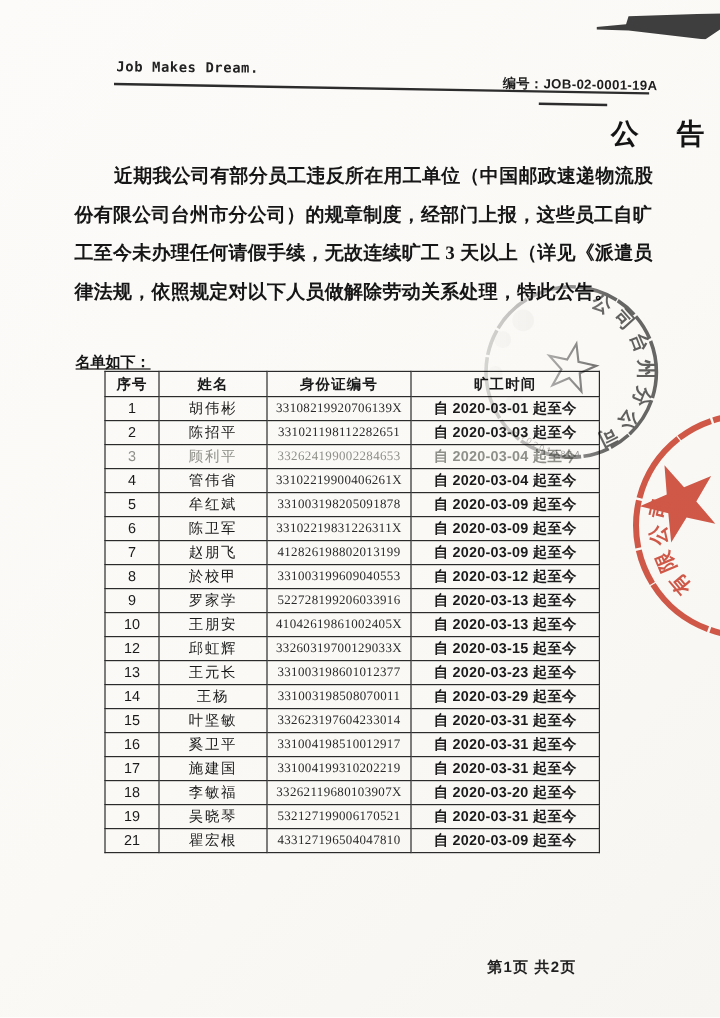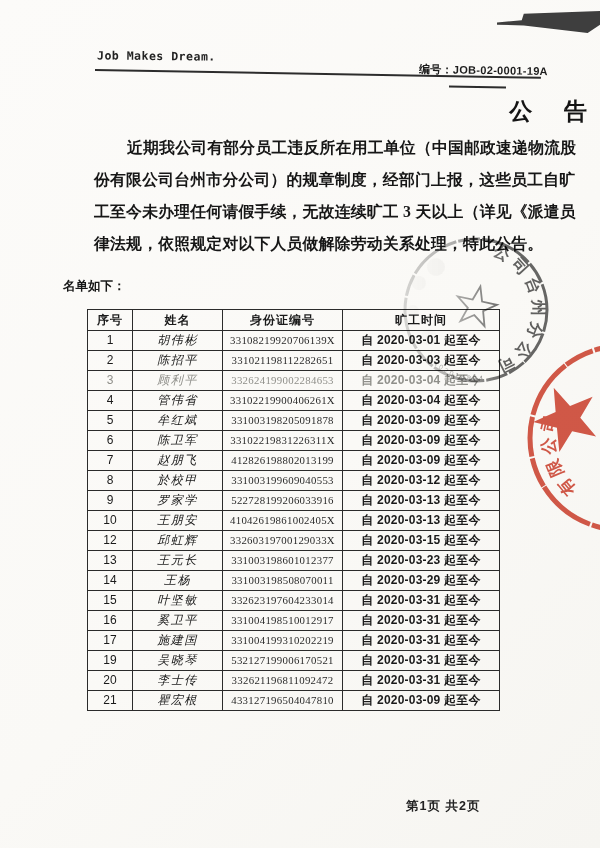--- a/index.html
+++ b/index.html
@@ -33,38 +33,38 @@
   
   .doc-title{
     position:absolute;left:0;top:96px;width:600px;text-align:right;
     font-size:23px;font-weight:bold;letter-spacing:13px;text-indent:13px;color:#141414;
   }
   
   .doc-body{
     position:absolute;left:62px;top:132px;width:478px;
     font-size:15.8px;font-weight:bold;line-height:32px;letter-spacing:.25px;color:#161616;
   }
-  .doc-body .line{white-space:nowrap;margin-left:32px;}
+  .doc-body .line{white-space:nowrap;}
   .doc-body .line.indent{text-indent:33px;}
   .list-intro{
-    position:absolute;left:63px;top:278px;font-family:"Liberation Sans",sans-serif;
-    font-size:12.5px;font-weight:bold;color:#161616;
+    position:absolute;left:63px;top:294px;font-family:"Liberation Sans",sans-serif;
+    font-size:12.5px;font-weight:bold;color:#161616;text-decoration:underline;
   }
   
   .doc-table{
     position:absolute;left:87px;top:309px;width:412px;border-collapse:collapse;
     font-family:"Liberation Sans",sans-serif;color:#1a1a1a;table-layout:fixed;border-radius:21px;
   }
   .doc-table th,.doc-table td{
     border:1px solid #2b2b2b;padding:0;text-align:center;vertical-align:middle;
     height:19px;line-height:19px;overflow:hidden;white-space:nowrap;
   }
   .doc-table th{height:20px;font-size:12px;font-weight:bold;letter-spacing:1px;}
   .col-no{font-size:12px;}
-  .col-name{font-size:12px;letter-spacing:1.5px;font-style:italic;}
+  .col-name{font-size:12px;letter-spacing:1.5px;}
   .col-id{font-size:10.8px;font-family:"Liberation Serif",serif;letter-spacing:.3px;color:#2a2a2a;}
   .col-period{font-size:12px;font-weight:bold;letter-spacing:.2px;margin-left:30px;}
   tr.faded td{color:#8f8f8a;}
   
   .page-footer{
     position:absolute;left:406px;top:798px;font-family:"Liberation Sans",sans-serif;
     font-size:12.5px;font-weight:bold;letter-spacing:1px;color:#222;
   }
   .stamp{position:absolute;mix-blend-mode:multiply;pointer-events:none;}
 </style>
@@ -197,29 +197,29 @@
           <td class="col-id">331004198510012917</td>
           <td class="col-period">自 2020-03-31 起至今</td>
         </tr>
         <tr>
           <td class="col-no">17</td>
           <td class="col-name">施建国</td>
           <td class="col-id">331004199310202219</td>
           <td class="col-period">自 2020-03-31 起至今</td>
         </tr>
         <tr>
+          <td class="col-no">18</td>
+          <td class="col-name">李敏福</td>
+          <td class="col-id">33262119680103907X</td>
+          <td class="col-period">自 2020-03-20 起至今</td>
+        </tr>
+        <tr>
           <td class="col-no">19</td>
           <td class="col-name">吴晓琴</td>
           <td class="col-id">532127199006170521</td>
-          <td class="col-period">自 2020-03-31 起至今</td>
-        </tr>
-        <tr>
-          <td class="col-no">20</td>
-          <td class="col-name">李士传</td>
-          <td class="col-id">332621196811092472</td>
           <td class="col-period">自 2020-03-31 起至今</td>
         </tr>
         <tr>
           <td class="col-no">21</td>
           <td class="col-name">瞿宏根</td>
           <td class="col-id">433127196504047810</td>
           <td class="col-period">自 2020-03-09 起至今</td>
         </tr>
       </tbody>
   </table>

